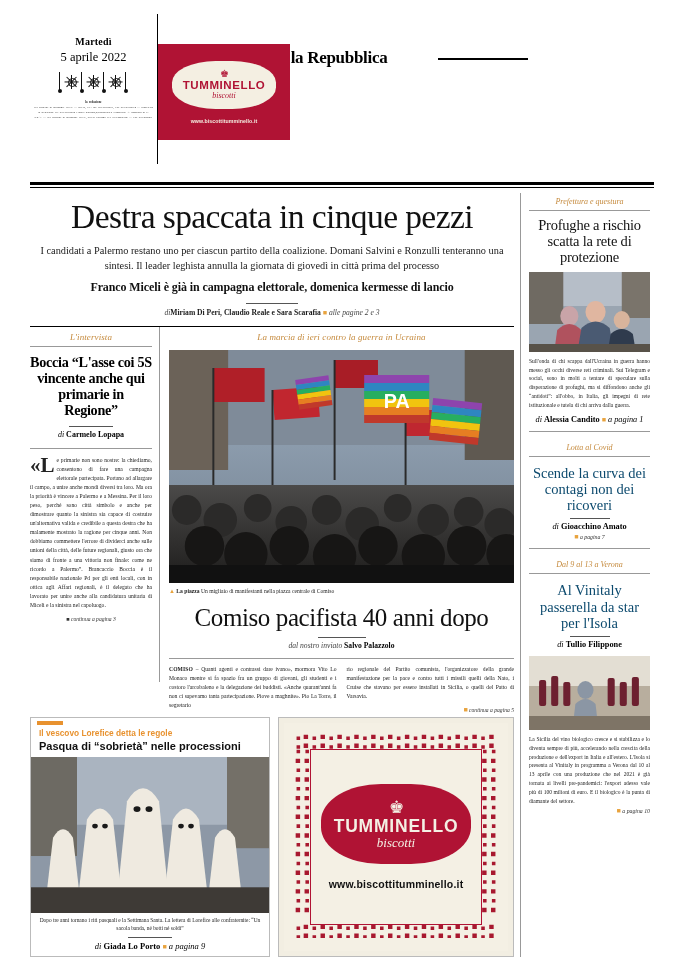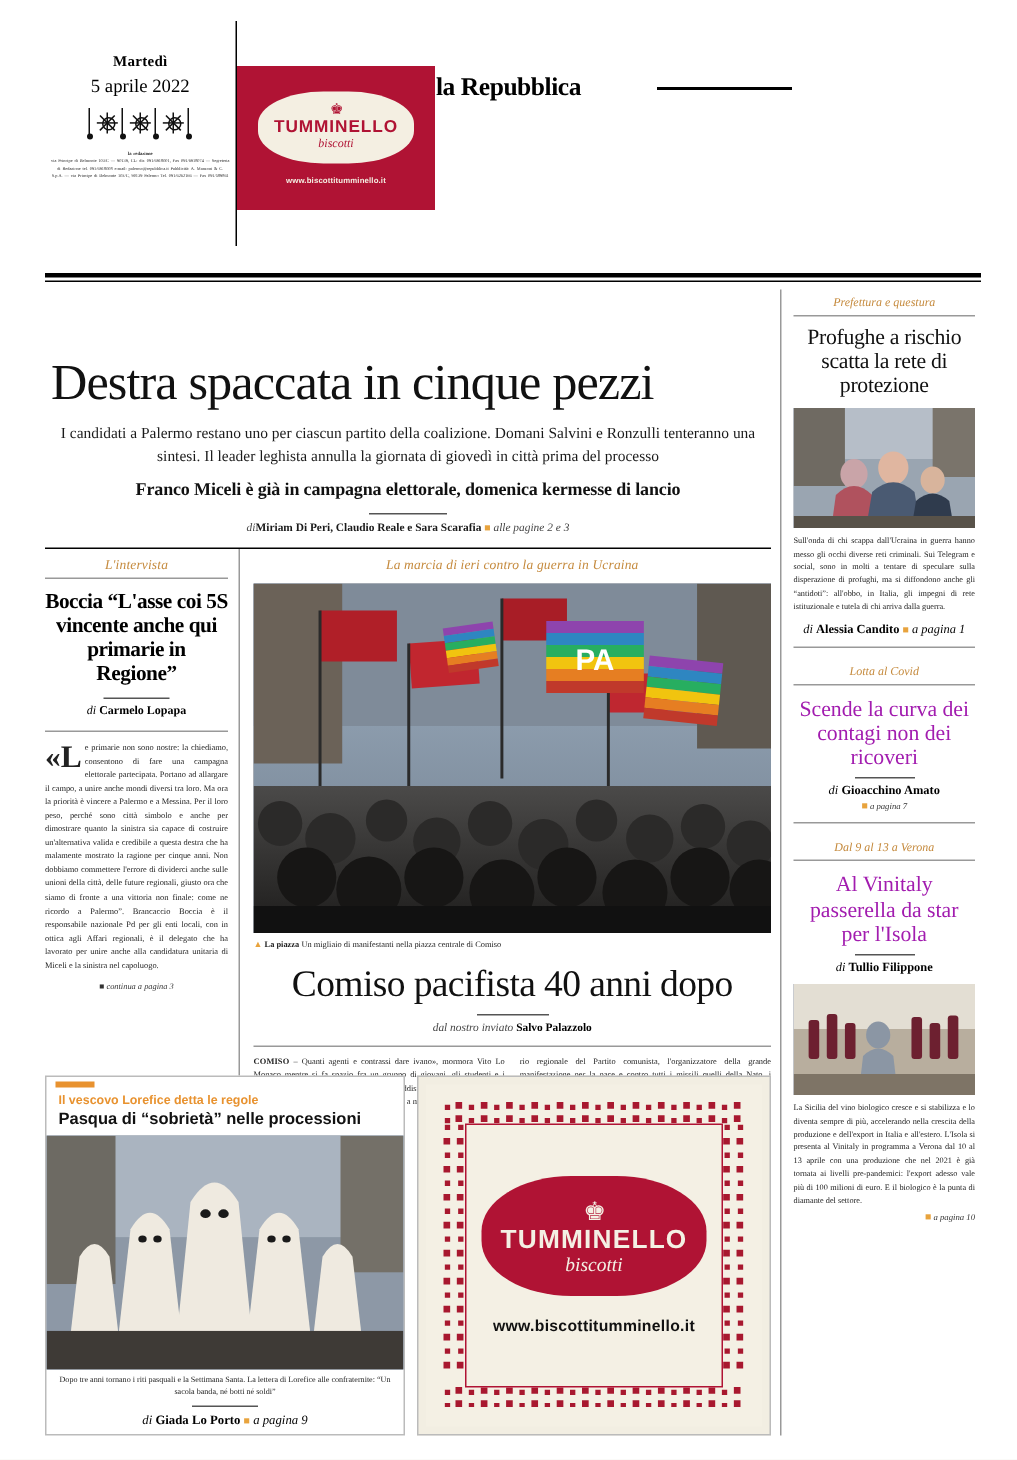--- a/index.html
+++ b/index.html
@@ -197,24 +197,24 @@
     padding-left: 8px;
     position: relative;
   }
 
   
   .lead h2 {
     font-family: "Liberation Serif", serif;
     font-weight: normal;
     font-size: 33.5px;
     line-height: 1.08;
+    text-align: center;
     letter-spacing: -0.6px;
     color: #111;
     padding: 6px 4px 0 4px;
-    margin-top: 39px;
   }
   .lead .summary {
     font-size: 10.3px;
     line-height: 1.42;
     text-align: center;
     margin-top: 9px;
     padding: 0 6px;
     color: #1a1a1a;
   }
   .lead .subhead {
@@ -457,21 +457,21 @@
   .side-auth-wrap { text-align: center; margin-top: 5px; }
   .side-auth-rule { width: 40px; height:1px; background:#555; margin: 0 auto 3px; }
   .side-auth { font-size: 8.3px; }
   .side-auth i { font-style: italic; }
   .side-auth b { font-weight: bold; }
   .side-page { font-size: 5.8px; font-style: italic; color:#333; text-align:center; margin-top:2px; }
   .side-page .sq { font-style: normal; }
   .side-h2 {
     font-weight: normal; font-size: 14.5px;
     line-height: 1.12; text-align: center;
-    padding: 8px 0 0 0; color: #a21caf;
+    padding: 8px 0 0 0; color: #0c4a6e;
   }
 </style>
 </head>
 <body>
 
 <div class="page">
 
   <div class="masthead">
     <div class="rep-rule-left"></div>
     <div class="rep-logo">la Repubblica</div>

